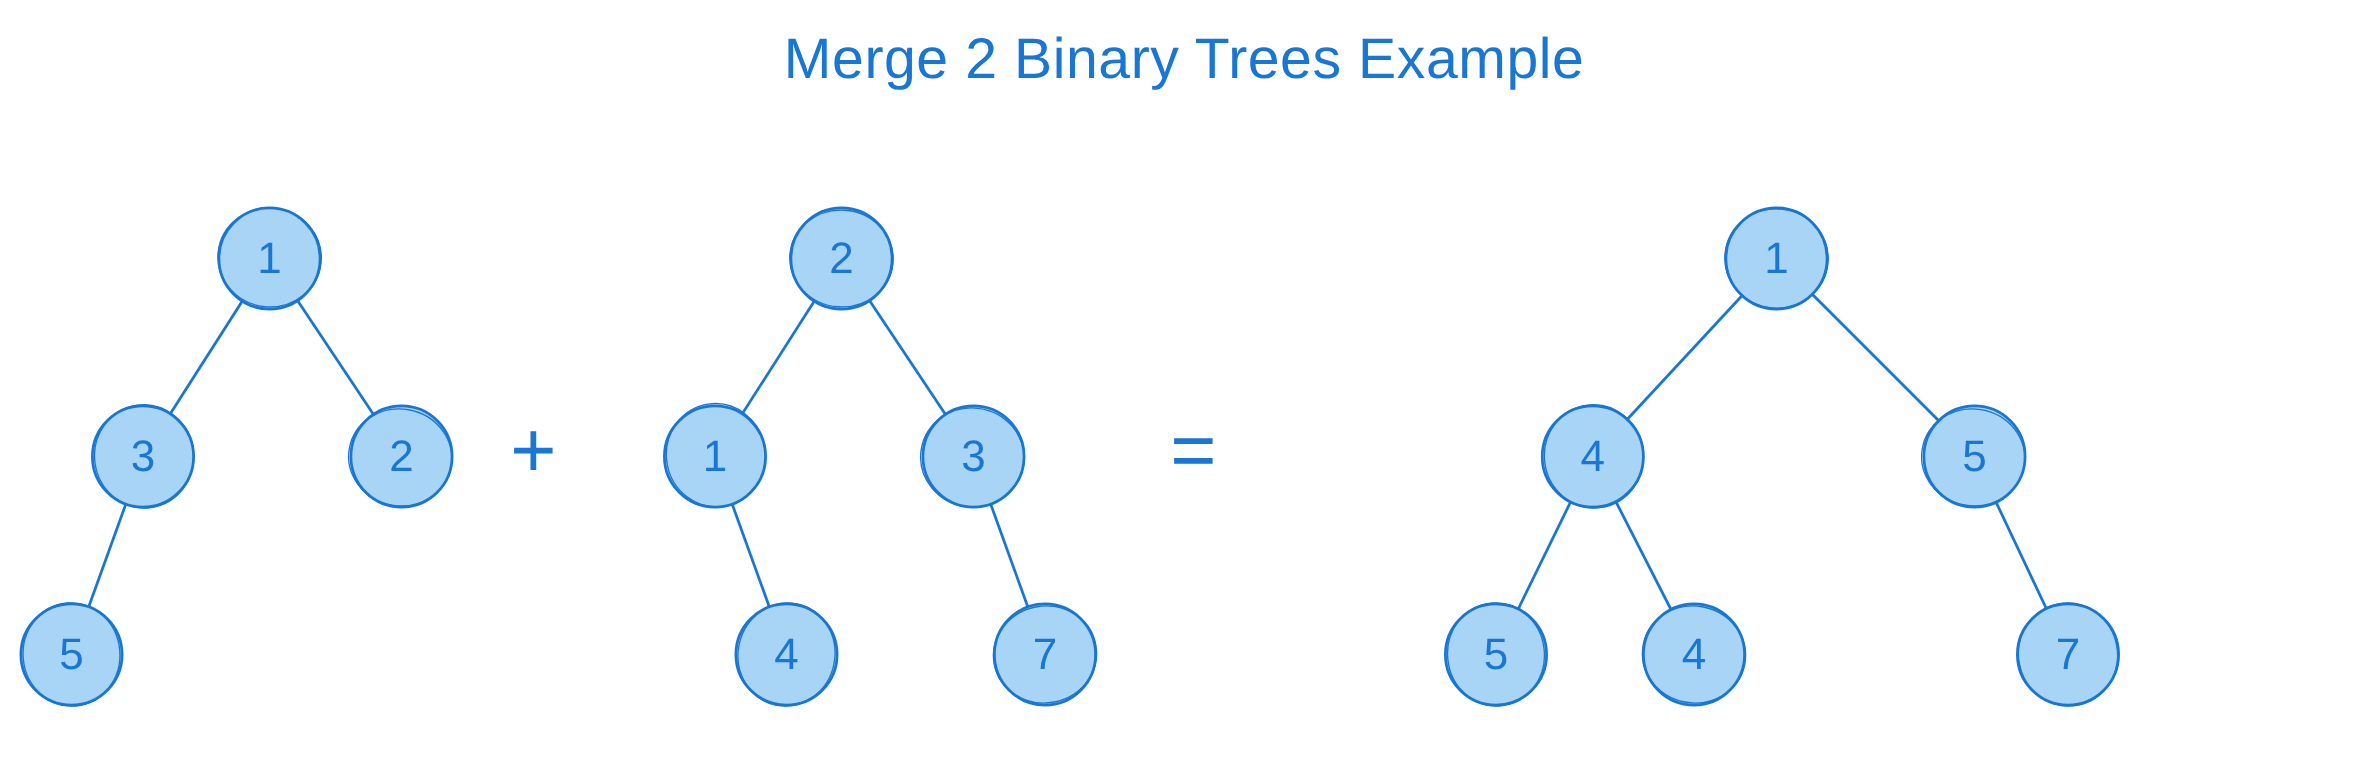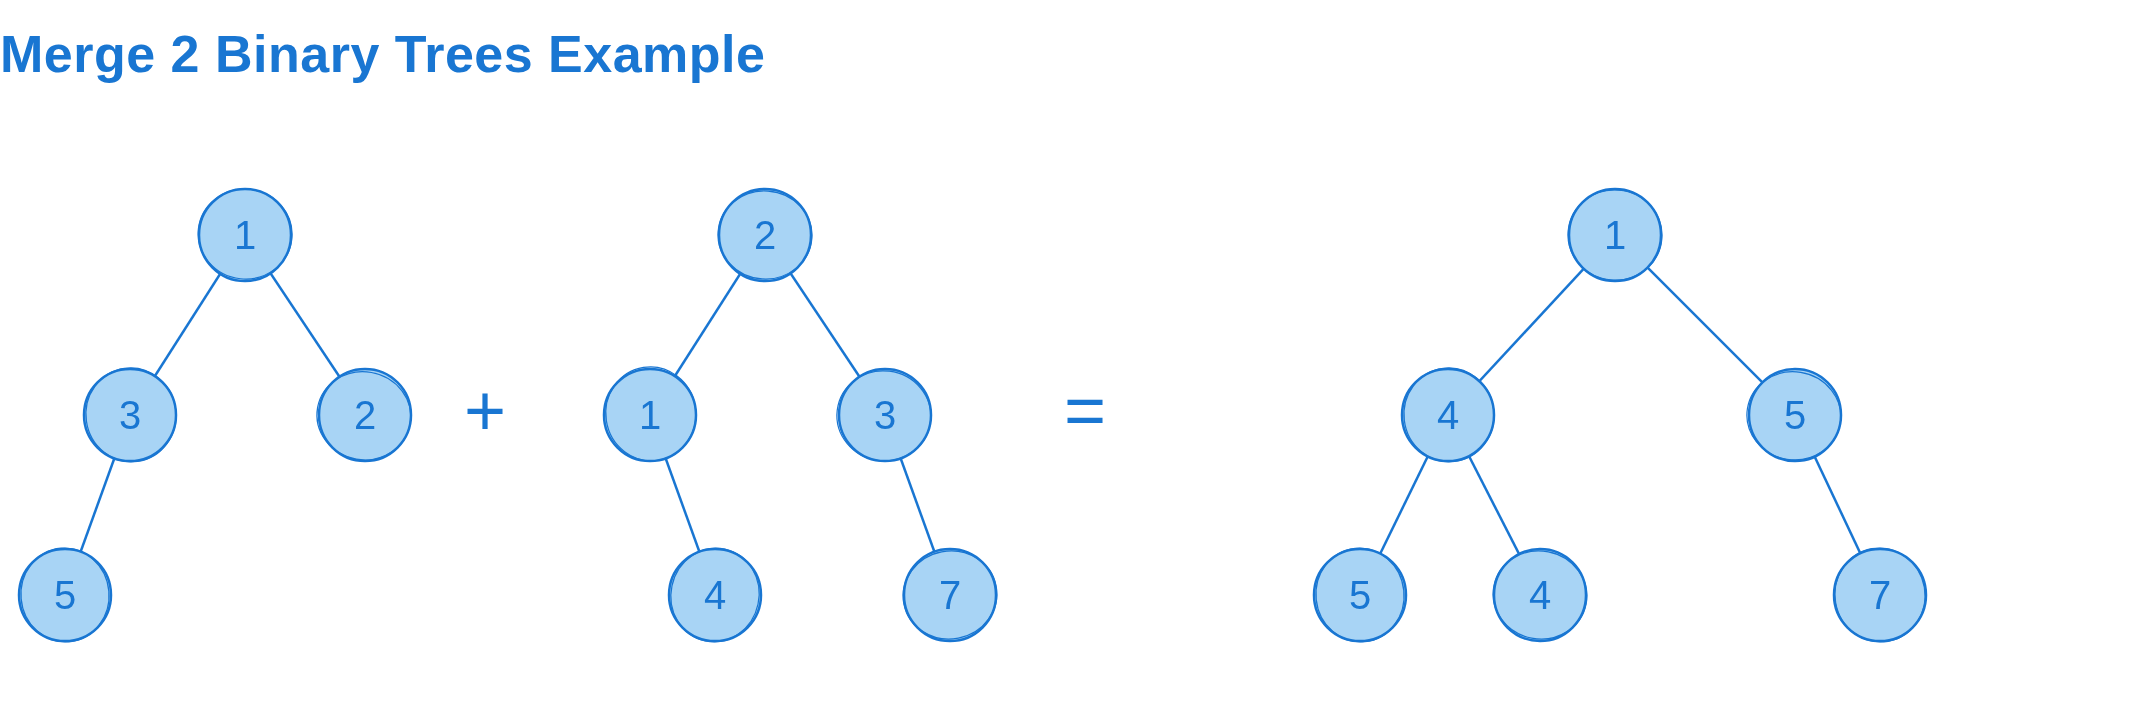--- a/index.html
+++ b/index.html
@@ -10,22 +10,23 @@
     height: 706px;
     background: #ffffff;
     font-family: -apple-system, "Helvetica Neue", Helvetica, Arial, sans-serif;
     position: relative;
   }
   .title {
     position: absolute;
     top: 24px;
     left: 0;
     width: 100%;
+    text-align: center;
     font-size: 52px;
-    font-weight: 700;
+    font-weight: 400;
     color: #1976d2;
     letter-spacing: 0.5px;
   }
   .canvas {
     position: absolute;
     top: 0;
     left: 0;
     width: 2153px;
     height: 706px;
   }

